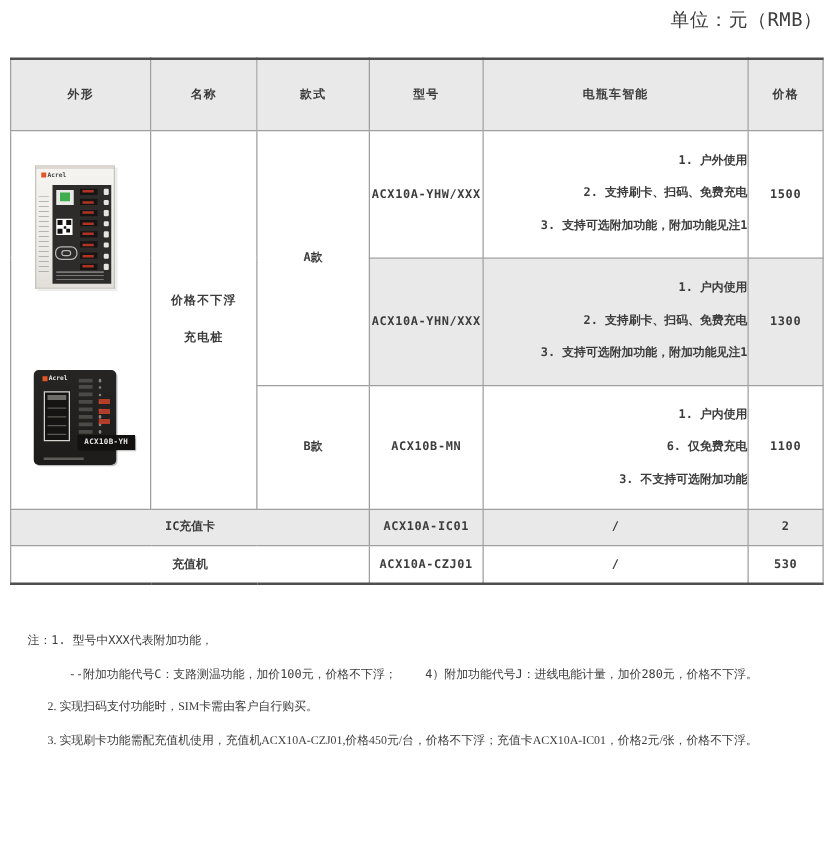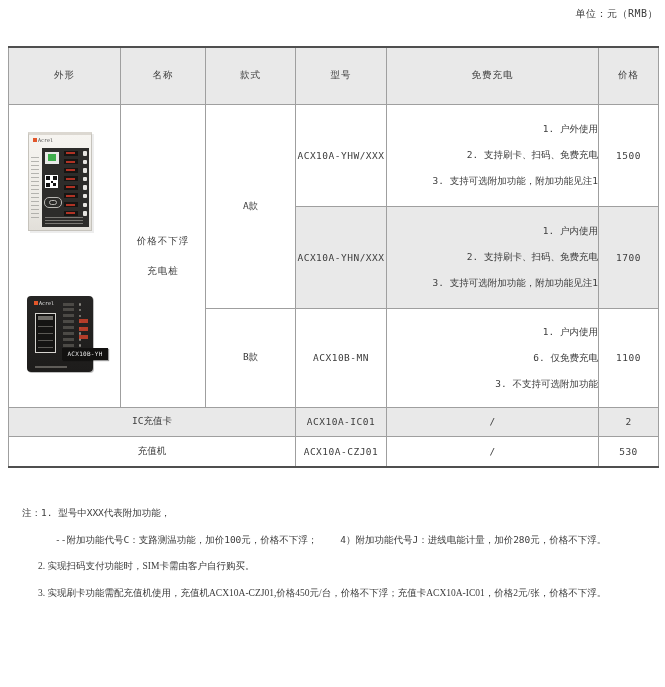--- a/index.html
+++ b/index.html
@@ -4,29 +4,29 @@
 <style>
   * { margin:0; padding:0; box-sizing:border-box; }
   html,body { background:#ffffff; }
   .page {
     position:relative; width:665px; height:687px; background:#fff;
     font-family:"DejaVu Sans Mono","DejaVu Sans","Liberation Sans",sans-serif;
     color:#3c3c3c;
   }
   .unit-label {
     position:absolute; top:7px; right:7px;
-    font-size:10px; color:#3c3c3c; letter-spacing:0.5px;
+    font-size:15px; color:#3c3c3c; letter-spacing:0.5px;
   }
   table.price-table {
     position:absolute; top:46px; left:8px; width:650px;
     border-collapse:collapse; table-layout:fixed;
     border-top:2px solid #4f4f4f; border-bottom:2px solid #4f4f4f;
   }
   .price-table th, .price-table td {
-    border:1px solid #9f9f9f; font-size:9.5px; font-weight:normal;
+    border:1px solid #9f9f9f; font-size:9.5px; font-weight:bold;
     color:#3c3c3c; text-align:center; vertical-align:middle;
     overflow:hidden;
   }
   .price-table th { background:#e9e9e9; height:57px; letter-spacing:1px; }
   .shaded { background:#e9e9e9; }
   tr.r1 { height:102px; } tr.r2 { height:102px; } tr.r3 { height:99px; }
   tr.r4 { height:29px; }  tr.r5 { height:31px; }
   td.features { text-align:right; padding-left:14px; }
   .feat-line { line-height:26px; white-space:pre-wrap; }
   .name-line { line-height:30px; letter-spacing:1px; }
@@ -100,21 +100,21 @@
       <col style="width:91px">
         <col style="width:212px">
         <col style="width:60px">
     </colgroup>
     <thead>
       <tr>
         <th>外形</th>
         <th>名称</th>
         <th>款式</th>
         <th>型号</th>
-        <th>免费充电</th>
+        <th>电瓶车智能</th>
         <th>价格</th>
       </tr>
     </thead>
     <tbody>
       <tr class="r1">
         <td class="appearance" rowspan="3">
 
           <div class="devA">
             <div class="brand"><span class="mark"></span><span>Acrel</span></div>
             <div class="side-text"></div>
@@ -253,21 +253,21 @@
         <td class="price-text">1500</td>
       </tr>
 
       <tr class="r2">
         <td class="model-text shaded">ACX10A-YHN/XXX</td>
         <td class="features shaded">
           <div class="feat-line">1. 户内使用</div>
           <div class="feat-line">2. 支持刷卡、扫码、免费充电</div>
           <div class="feat-line">3. 支持可选附加功能，附加功能见注1</div>
         </td>
-        <td class="price-text shaded">1700</td>
+        <td class="price-text shaded">1300</td>
       </tr>
 
       <tr class="r3">
         <td>B款</td>
         <td class="model-text">ACX10B-MN</td>
         <td class="features">
           <div class="feat-line">1. 户内使用</div>
           <div class="feat-line">6. 仅免费充电</div>
           <div class="feat-line">3. 不支持可选附加功能</div>
         </td>

